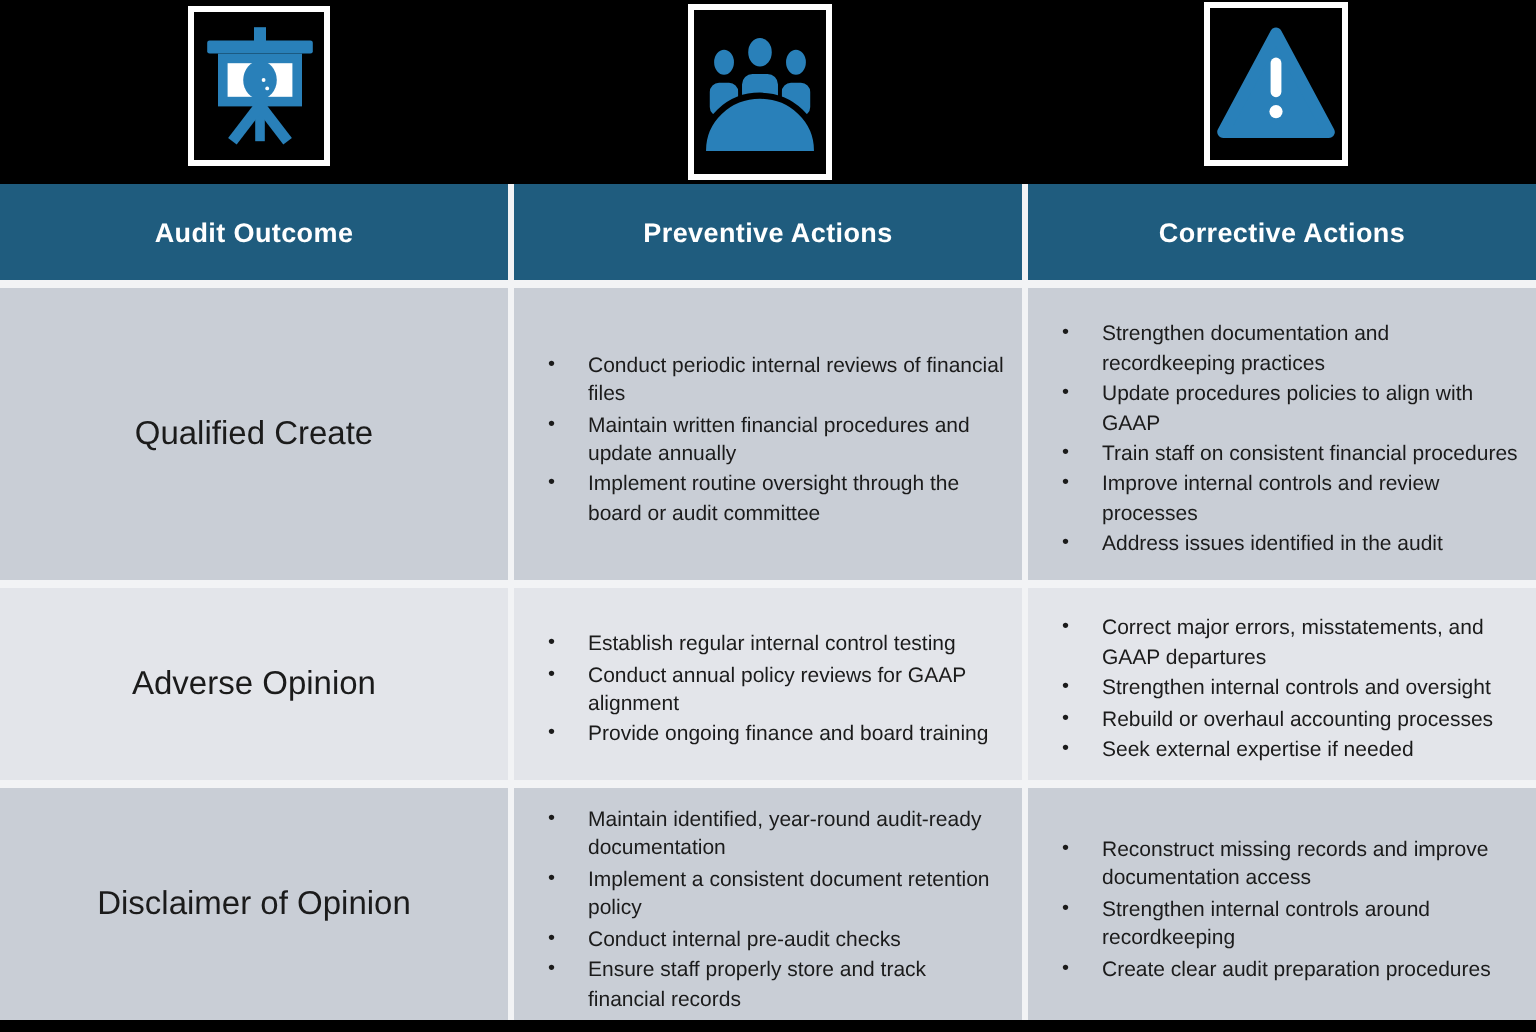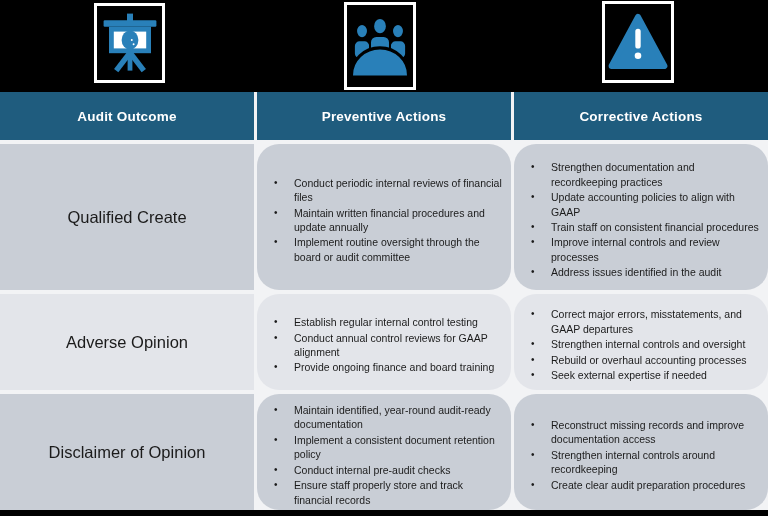--- a/index.html
+++ b/index.html
@@ -30,21 +30,21 @@
   }
   .hcell {
     background:var(--header); color:#fff;
     display:flex; align-items:center; justify-content:center;
     font-size:13.5px; font-weight:bold; letter-spacing:.2px;
   }
   .cell-dark  { background:var(--rowdark); }
   .cell-light { background:var(--rowlight); }
   .label-cell { display:flex; align-items:center; justify-content:center;
                 font-size:16.5px; color:#1b1b1b; }
-  .list-cell  { display:flex; align-items:center; padding:6px 8px 0 12px;border-radius:22px; }
+  .list-cell  { display:flex; align-items:center; padding:6px 8px 0 12px; }
   .list-cell ul { list-style:none; width:100%; }
   .list-cell li {
     position:relative; padding-left:25px; font-size:10.5px; line-height:1.38;
     color:#1b1b1b; margin:1px 0;
   }
   .list-cell li::before {
     content:"•"; position:absolute; left:5px; top:0; font-size:10px; color:#1b1b1b;
   }
 </style>
 </head>
@@ -105,34 +105,34 @@
     <div class="cell-dark list-cell">
       <ul>
         <li>Conduct periodic internal reviews of financial files</li>
         <li>Maintain written financial procedures and update annually</li>
         <li>Implement routine oversight through the board or audit committee</li>
       </ul>
     </div>
     <div class="cell-dark list-cell">
       <ul>
         <li>Strengthen documentation and recordkeeping practices</li>
-        <li>Update accounting policies to align with GAAP</li>
+        <li>Update procedures policies to align with GAAP</li>
         <li>Train staff on consistent financial procedures</li>
         <li>Improve internal controls and review processes</li>
         <li>Address issues identified in the audit</li>
       </ul>
     </div>
 
     <div class="cell-light label-cell">
       <span>Adverse Opinion</span>
     </div>
     <div class="cell-light list-cell">
       <ul>
         <li>Establish regular internal control testing</li>
-        <li>Conduct annual control reviews for GAAP alignment</li>
+        <li>Conduct annual policy reviews for GAAP alignment</li>
         <li>Provide ongoing finance and board training</li>
       </ul>
     </div>
     <div class="cell-light list-cell">
       <ul>
         <li>Correct major errors, misstatements, and GAAP departures</li>
         <li>Strengthen internal controls and oversight</li>
         <li>Rebuild or overhaul accounting processes</li>
         <li>Seek external expertise if needed</li>
       </ul>

